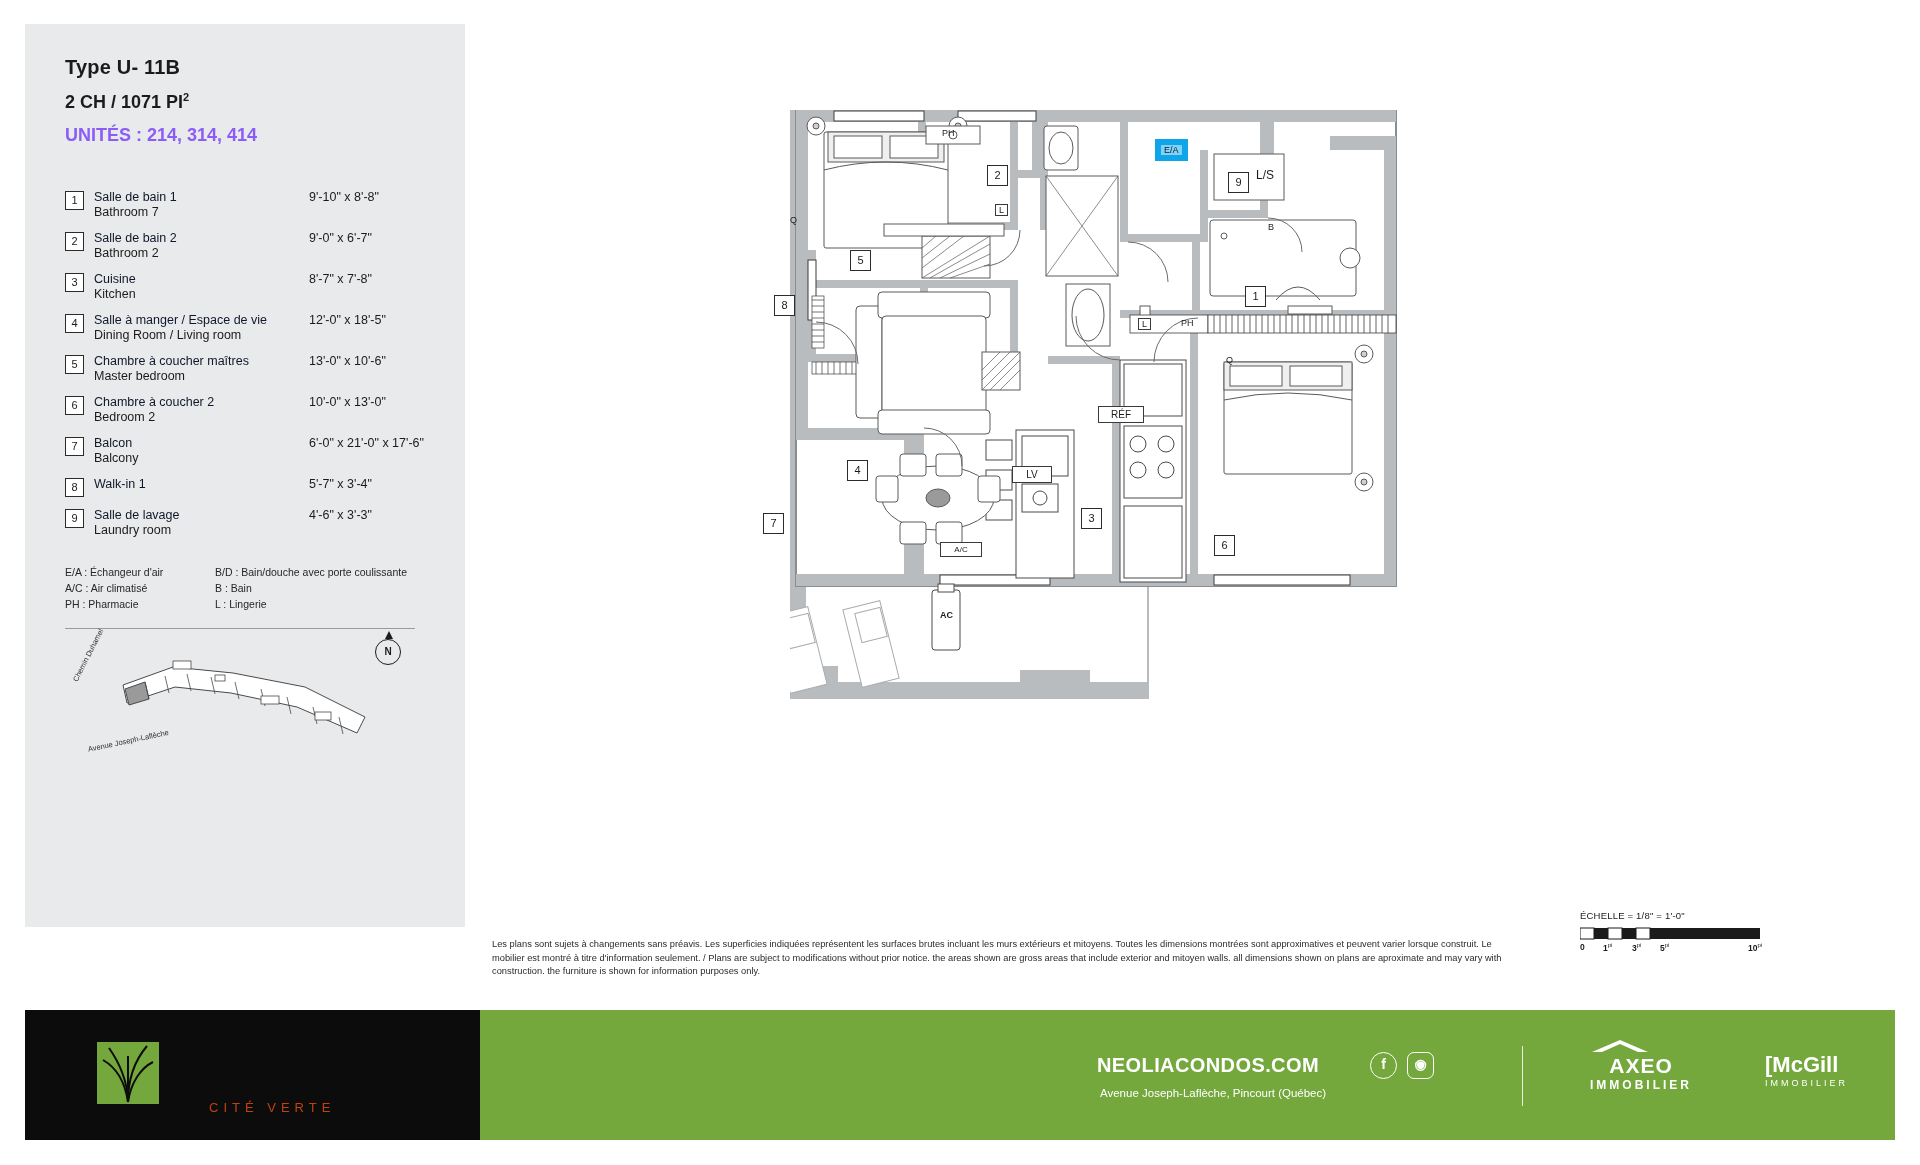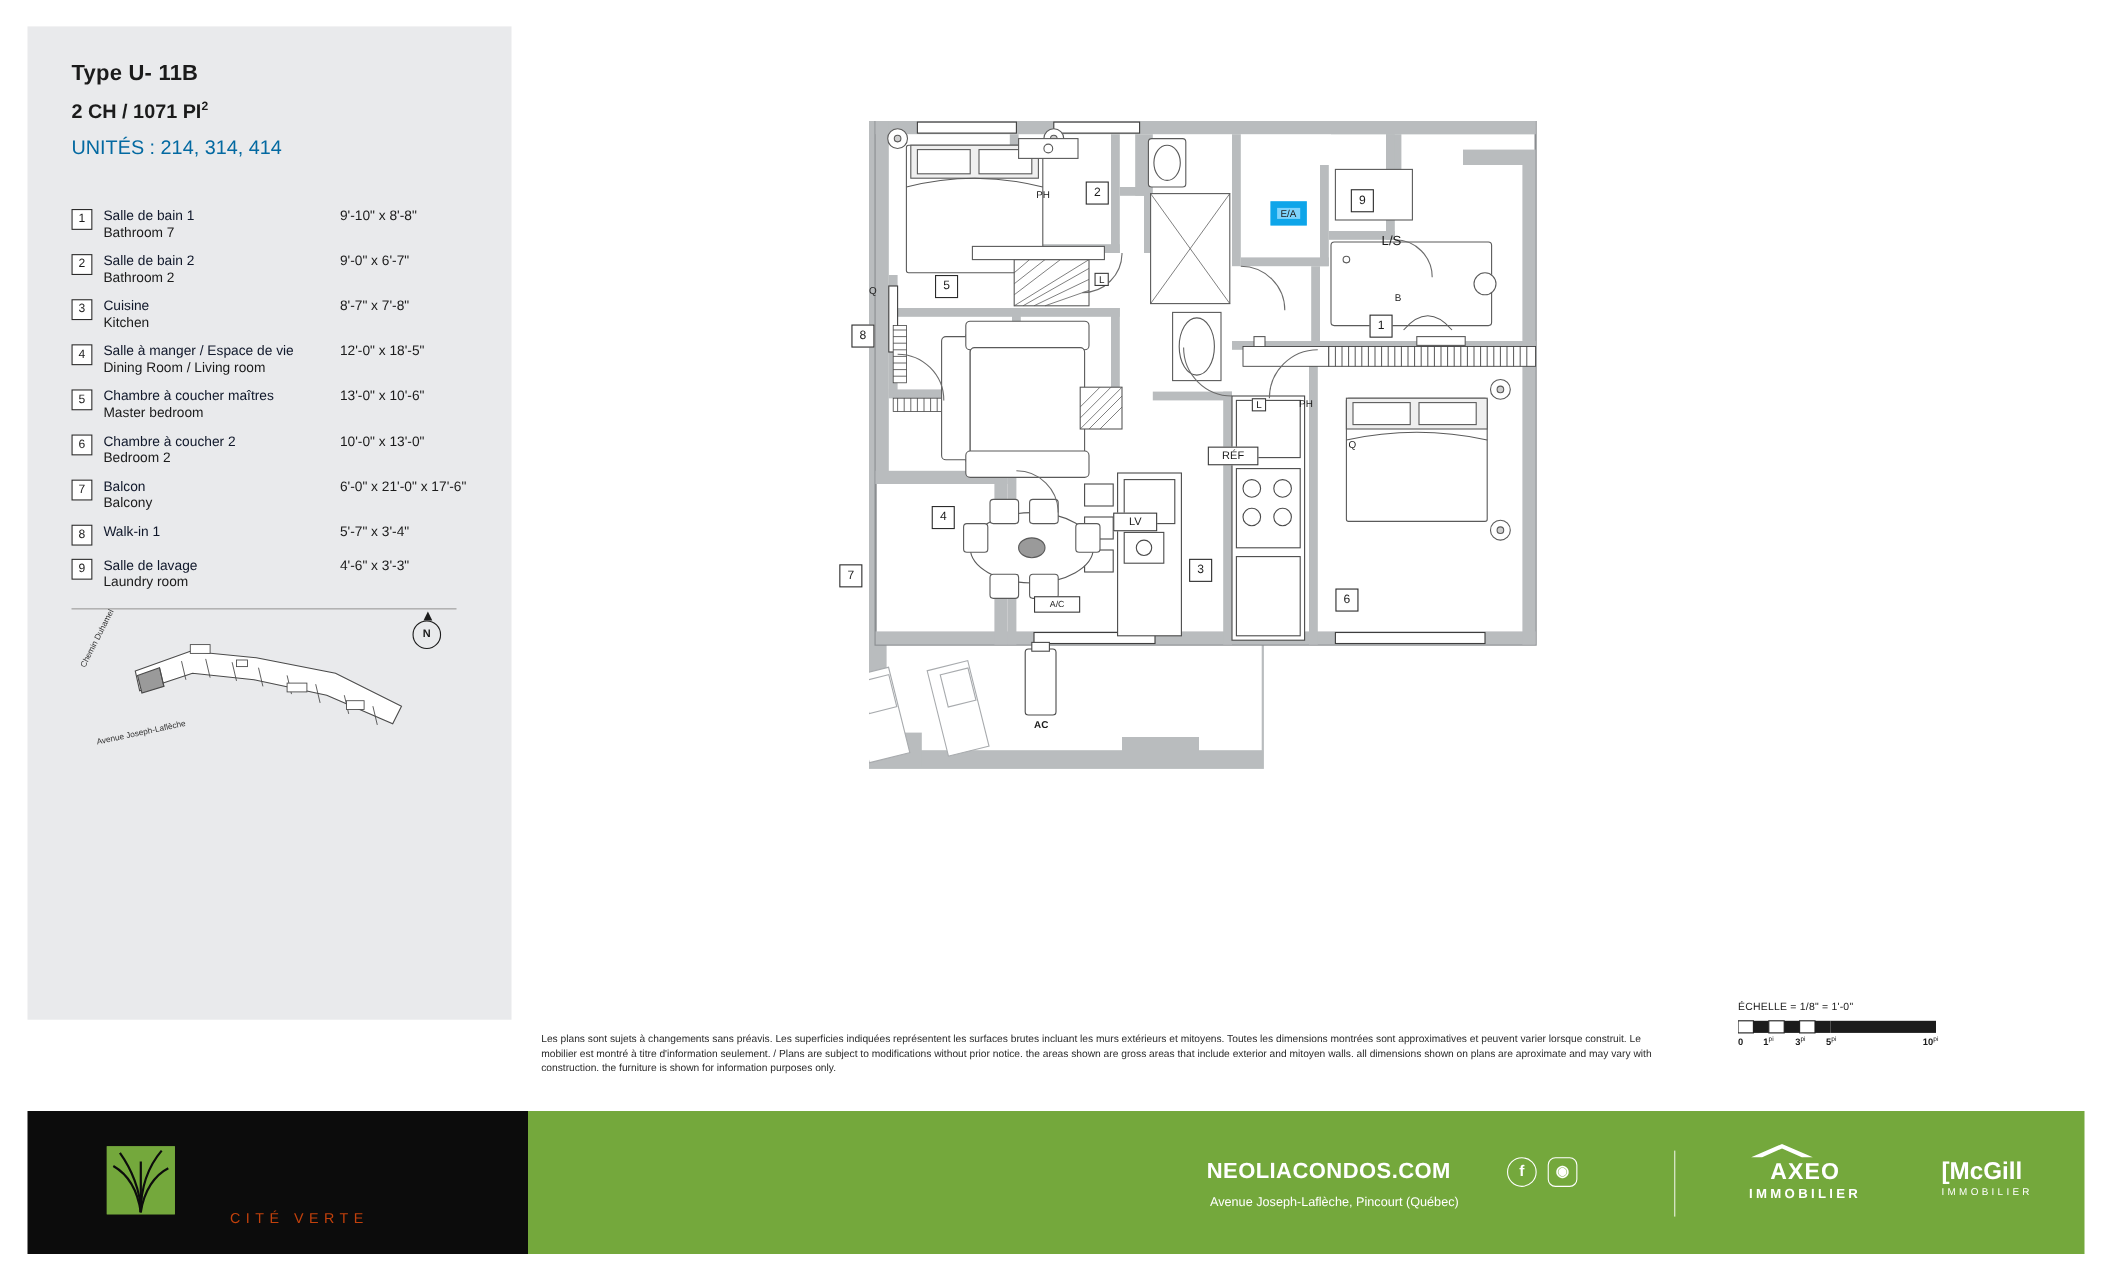--- a/index.html
+++ b/index.html
@@ -4,21 +4,21 @@
 <style>
   html,body{margin:0;padding:0;background:#ffffff;}
   body{width:1920px;height:1165px;position:relative;font-family:"Liberation Sans",sans-serif;overflow:hidden;}
   .sheet{position:absolute;left:0;top:0;width:1920px;height:1165px;background:#ffffff;}
 
   
   .side{position:absolute;left:25px;top:24px;width:440px;height:903px;background:#e9eaec;}
   .side-pad{padding:32px 36px 0 40px;}
   .ttl{font-size:20px;font-weight:bold;color:#1b1b1b;letter-spacing:.2px;margin:0 0 12px 0;}
   .ttl2{font-size:18px;font-weight:bold;color:#1b1b1b;margin:0 0 12px 0;}
-  .ttl3{font-size:18px;font-weight:normal;color:#0369a1;margin:0 0 0 0;}
+  .ttl3{font-size:18px;font-weight:bold;color:#8b5cf6;margin:0 0 0 0;}
   sup{font-size:11px;}
 
   .legend{margin-top:44px;}
   .lrow{display:flex;align-items:flex-start;margin-bottom:11px;}
   .num{width:17px;height:17px;border:1px solid #2b2b2b;background:#fff;font-size:11px;line-height:17px;
        text-align:center;color:#1b1b1b;flex:0 0 auto;margin-top:1px;}
   .lnames{margin-left:10px;width:215px;}
   .lfr{font-size:12.5px;color:#0f172a;line-height:15px;}
   .len{font-size:12.5px;color:#1b1b1b;line-height:15px;}
   .ldim{font-size:12.5px;color:#1b1b1b;line-height:15px;width:120px;}
@@ -64,21 +64,21 @@
   .scale-bar{position:relative;height:12px;width:190px;}
   .scale-nums{position:relative;height:12px;margin-top:3px;font-size:8.5px;color:#1b1b1b;}
   .scale-nums span{position:absolute;top:0;}
   .scale-nums sup{font-size:6px;}
 
   
   .plan{position:absolute;left:790px;top:110px;width:780px;height:760px;}
   .plan svg{position:absolute;left:0;top:0;}
   .tag{position:absolute;width:19px;height:19px;border:1px solid #2b2b2b;background:#fff;color:#1b1b1b;
        font-size:11px;line-height:19px;text-align:center;}
-  .lbl{position:absolute;font-size:9px;color:#1b1b1b;margin-top:44px;}
+  .lbl{position:absolute;font-size:9px;color:#1b1b1b;}
   .boxlbl{position:absolute;border:1px solid #3a3a3a;background:#fff;font-size:10px;color:#1b1b1b;
           text-align:center;padding:2px 4px;}
 </style>
 </head>
 <body>
 
 <div class="sheet">
 
   <div class="side">
     <div class="side-pad">
@@ -156,20 +156,32 @@
         <div class="lrow">
           <div class="num">9</div>
           <div class="lnames">
             <div class="lfr">Salle de lavage</div>
             <div class="len">Laundry room</div>
           </div>
           <div class="ldim">4'-6" x 3'-3"</div>
         </div>
       </div>
 
+      <div class="abbr">
+        <div class="c1">
+          <div>E/A : Échangeur d'air</div>
+          <div>A/C : Air climatisé</div>
+          <div>PH : Pharmacie</div>
+        </div>
+        <div class="c2">
+          <div>B/D : Bain/douche avec porte coulissante</div>
+          <div>B : Bain</div>
+          <div>L : Lingerie</div>
+        </div>
+      </div>
 
       <div class="rule"></div>
 
       <div class="keyplan">
         <div class="compass">N</div>
         <svg width="340" height="125" viewBox="0 0 340 125">
           <g fill="#ffffff" stroke="#4a4a4a" stroke-width="1">
             <path d="M58 48 L108 30 L168 36 L240 50 L300 80 L292 96 L232 70 L166 56 L110 50 L62 66 Z"></path>
           </g>
           <g fill="#9a9a9a" stroke="#4a4a4a" stroke-width="1">

